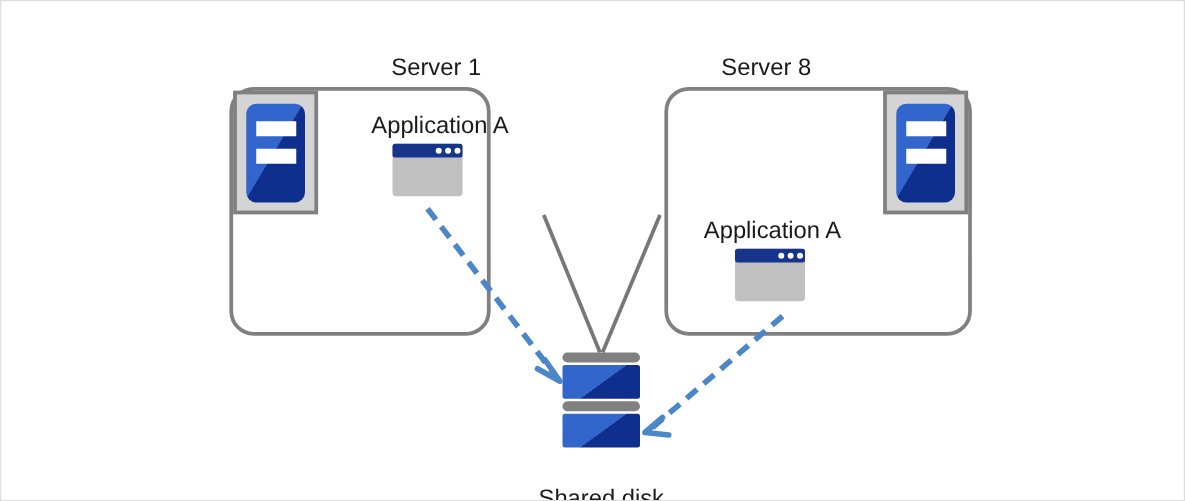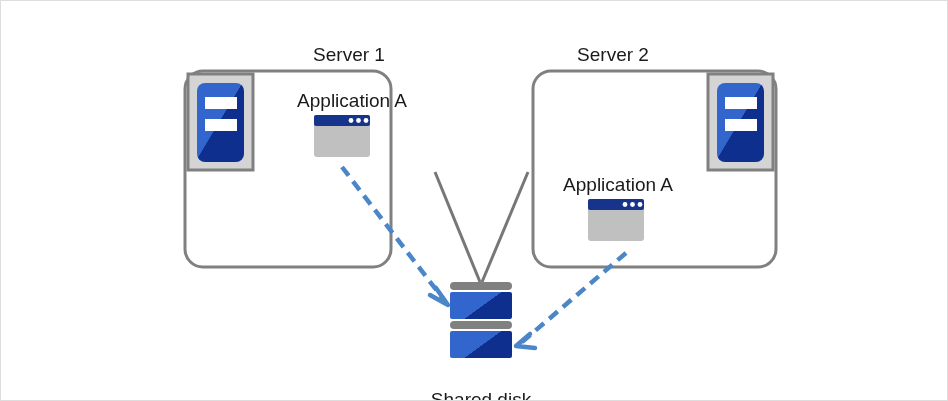--- a/index.html
+++ b/index.html
@@ -112,19 +112,19 @@
     <g>
       <line x1="625" y1="252" x2="521" y2="341" stroke="#4a86c8" stroke-width="4.5" stroke-dasharray="11,7"></line>
       <path d="M 534 347 L 515 345 L 529 333" fill="none" stroke="#4a86c8" stroke-width="4.5" stroke-linecap="round" stroke-linejoin="round"></path>
     </g>
   </svg>
 
   <div class="label label-center" style="left:348px; top:44px;">Server 1</div>
 
   <div class="label label-center" style="left:351px; top:90px;">Application A</div>
 
-  <div class="label label-center" style="left:612px; top:44px;">Server 2</div>
+  <div class="label label-center" style="left:612px; top:44px;">Server 8</div>
 
   <div class="label label-center" style="left:617px; top:174px;">Application A</div>
 
   <div class="label label-center" style="left:480px; top:389px;">Shared disk</div>
 
 </div>
 
 </body></html>

